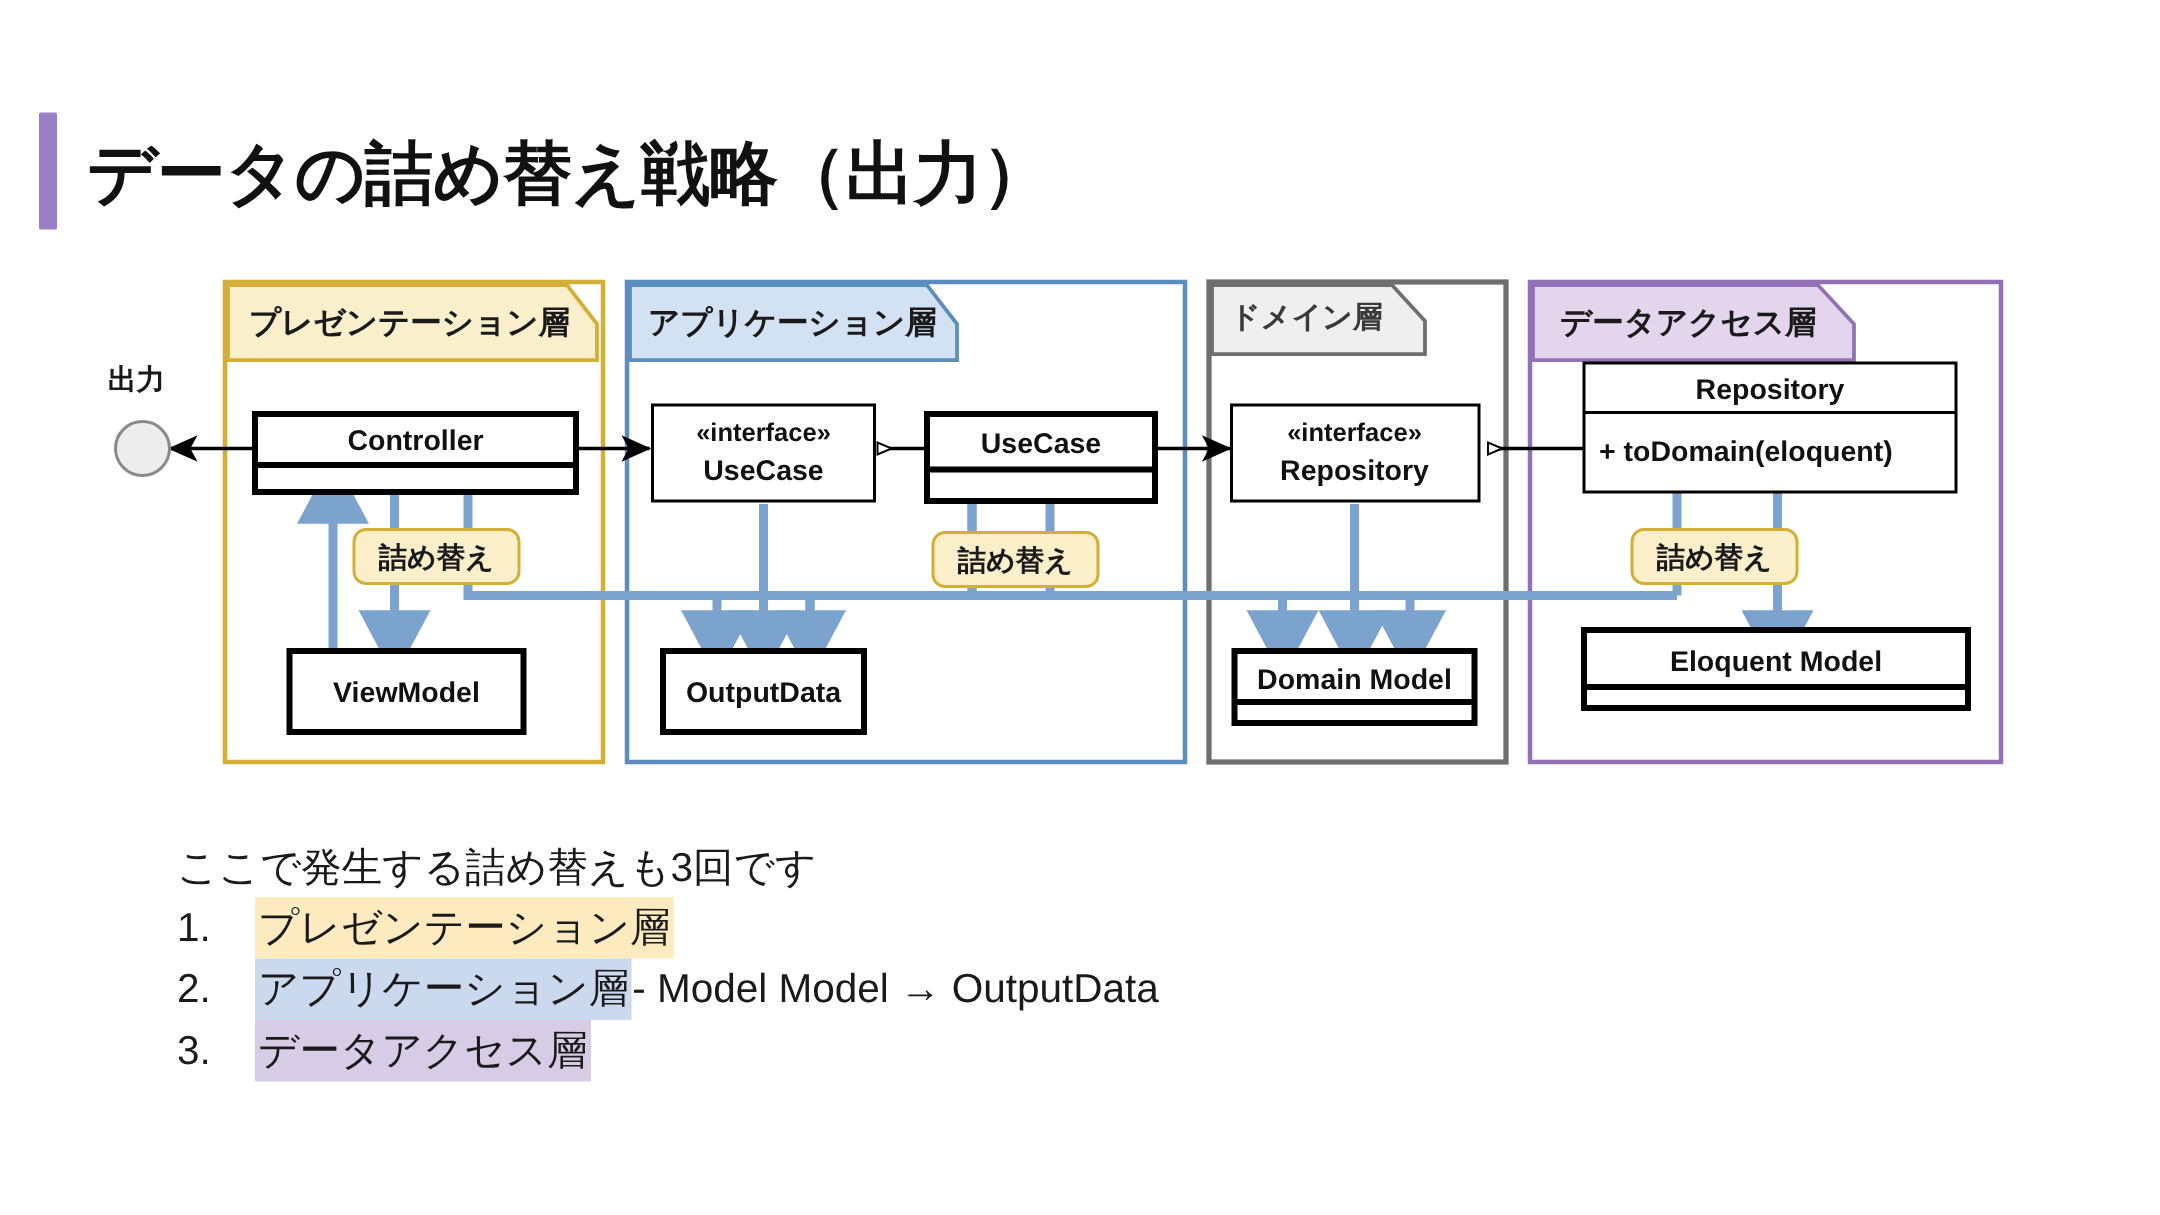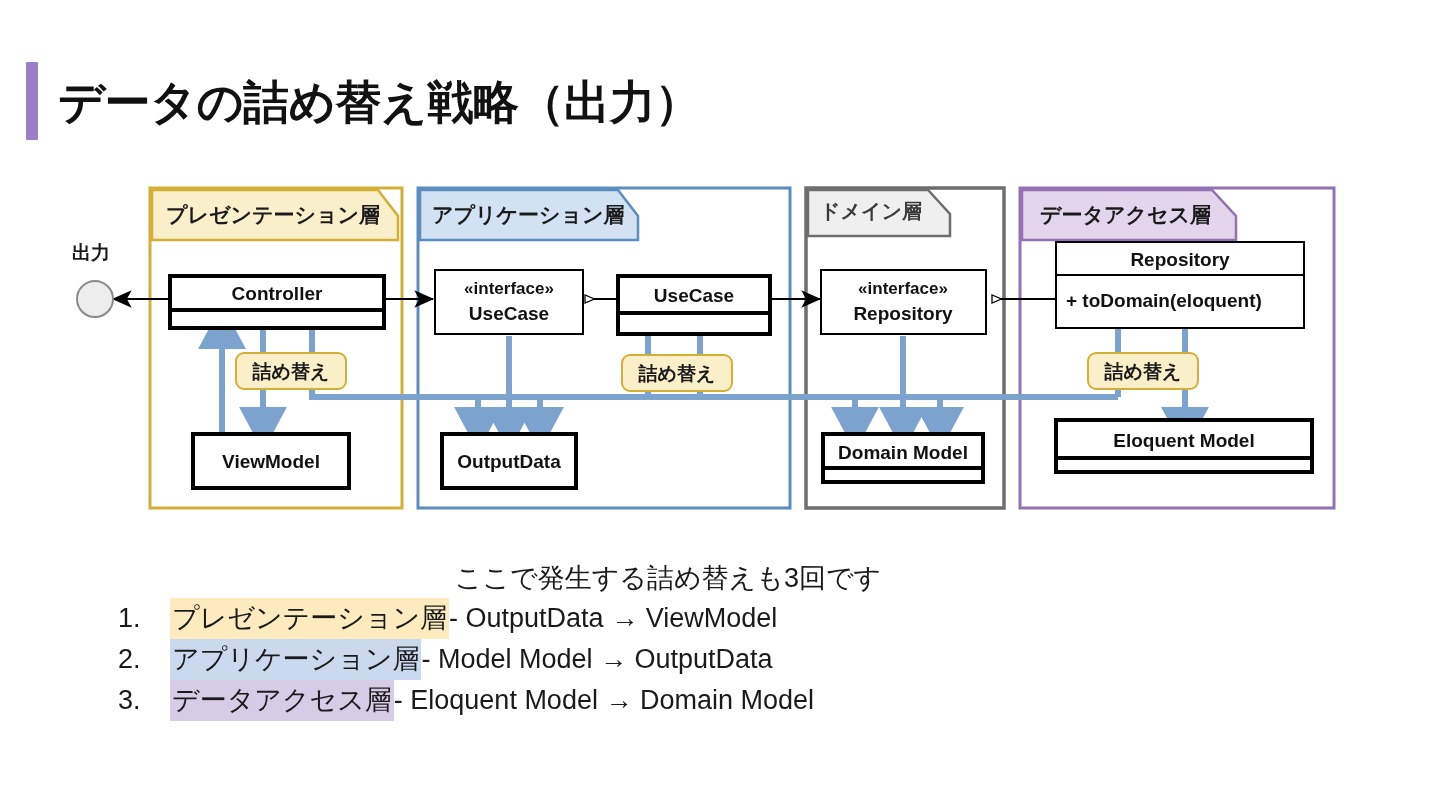--- a/index.html
+++ b/index.html
@@ -2,36 +2,36 @@
 <html><head>
 <meta charset="utf-8">
 <style>
   html,body{margin:0;padding:0;}
   body{
     width:1440px;height:810px;background:#ffffff;
     font-family:"Liberation Sans","DejaVu Sans",sans-serif;
     overflow:hidden;position:relative;
   }
   
-  #title-bar{position:absolute;left:0;top:30px;width:1244px;height:80px;}
+  #title-bar{position:absolute;left:0;top:43px;width:1244px;height:80px;}
   #title-accent{
     position:absolute;left:26px;top:32px;width:12px;height:78px;
     background:#9B7EC8;border-radius:1px;
   }
   #page-title{
     position:absolute;left:58px;top:36px;
     font-size:46px;font-weight:700;color:#111111;letter-spacing:-0.5px;
     line-height:72px;white-space:nowrap;
   }
   
   #diagram{position:absolute;left:0;top:0;width:1440px;height:810px;}
   .svg-text{font-family:"Liberation Sans","DejaVu Sans",sans-serif;}
   
   #notes{position:absolute;left:118px;top:558px;width:1100px;}
-  #notes-head{font-size:27px;color:#1a1a1a;line-height:40px;white-space:nowrap;text-align:center;}
+  #notes-head{font-size:27px;color:#1a1a1a;line-height:40px;white-space:nowrap;}
   .note-row{display:flex;align-items:baseline;line-height:39px;white-space:nowrap;}
   .note-num{width:52px;font-size:27px;color:#1a1a1a;flex:none;}
   .note-hl{font-size:27px;color:#1a1a1a;font-weight:400;padding:1px 2px;}
   .hl-yellow{background:#FDEBBF;}
   .hl-blue{background:#CBD9EE;}
   .hl-purple{background:#D7CCE6;}
   .note-rest{font-size:27px;color:#1a1a1a;}
 </style>
 </head>
 <body>
@@ -194,27 +194,25 @@
     <text class="svg-text" x="1143" y="378" text-anchor="middle" font-size="19" font-weight="700" fill="#1a1a1a">詰め替え</text>
   </g>
 </svg>
 
 <div id="notes">
   <div id="notes-head">ここで発生する詰め替えも3回です</div>
 
   <div class="note-row">
     <span class="note-num">1.</span>
     <span class="note-hl hl-yellow">プレゼンテーション層</span>
-    <span class="note-rest"> - OutputData → ViewModel</span>
   </div>
 
   <div class="note-row">
     <span class="note-num">2.</span>
     <span class="note-hl hl-blue">アプリケーション層</span>
     <span class="note-rest"> -  Model Model → OutputData</span>
   </div>
 
   <div class="note-row">
     <span class="note-num">3.</span>
     <span class="note-hl hl-purple">データアクセス層</span>
-    <span class="note-rest"> - Eloquent Model → Domain Model</span>
   </div>
 </div>
 
 </body></html>

